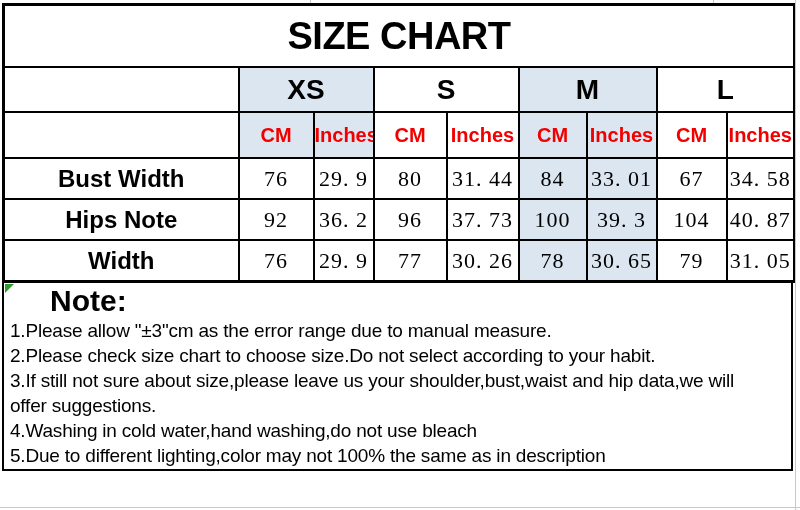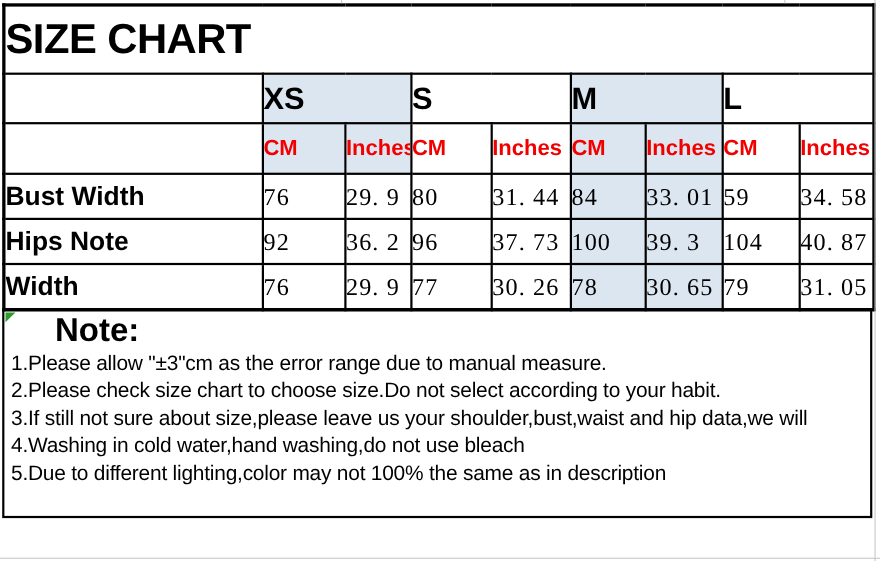--- a/index.html
+++ b/index.html
@@ -14,20 +14,21 @@
     padding: 3px 0 0 2px;
   }
   table.size-table {
     border-collapse: collapse;
     table-layout: fixed;
     width: 791px;
     border: 3px solid var(--border, #000);
   }
   table.size-table td {
     border: 2px solid var(--border, #000);
+    text-align: center;
     vertical-align: middle;
     padding: 0;
     overflow: hidden;
     white-space: nowrap;
   }
   .hl { background: var(--highlight, #dce6f1); }
   .title-cell   { height: 60px; font-size: 38px; font-weight: bold; letter-spacing: -0.5px; }
   .size-cell    { height: 43px; font-size: 28px; font-weight: bold; margin-top: 31px; }
   .unit-cell    { height: 44px; font-size: 20px; font-weight: bold; color: var(--accent_red, #f20000); margin-left: 32px; }
   .label-cell   { font-size: 24px; font-weight: bold; }
@@ -110,21 +111,21 @@
     </tr>
 
     <tr>
       <td class="label-cell">Bust Width</td>
       <td class="num-cell">76</td>
       <td class="num-cell">29. 9</td>
       <td class="num-cell">80</td>
       <td class="num-cell">31. 44</td>
       <td class="num-cell hl">84</td>
       <td class="num-cell hl">33. 01</td>
-      <td class="num-cell">59</td>
+      <td class="num-cell">67</td>
       <td class="num-cell">34. 58</td>
     </tr>
 
 
     <tr>
       <td class="label-cell">Hips Note</td>
       <td class="num-cell">92</td>
       <td class="num-cell">36. 2</td>
       <td class="num-cell">96</td>
       <td class="num-cell">37. 73</td>
@@ -147,17 +148,18 @@
     </tr>
   </tbody>
     </table>
 
   <div class="note-box">
     <div class="err-triangle"></div>
     <div class="note-heading">Note:</div>
     <div class="note-line">1.Please allow "±3"cm as the error range due to manual measure.</div>
     <div class="note-line">2.Please check size chart to choose size.Do not select according to your habit.</div>
     <div class="note-line">3.If still not sure about size,please leave us your shoulder,bust,waist and hip data,we will</div>
+    <div class="note-line">offer suggestions.</div>
     <div class="note-line">4.Washing in cold water,hand washing,do not use bleach</div>
     <div class="note-line">5.Due to different lighting,color may not 100% the same as in description</div>
   </div>
 
 </div>
 
 </body></html>

